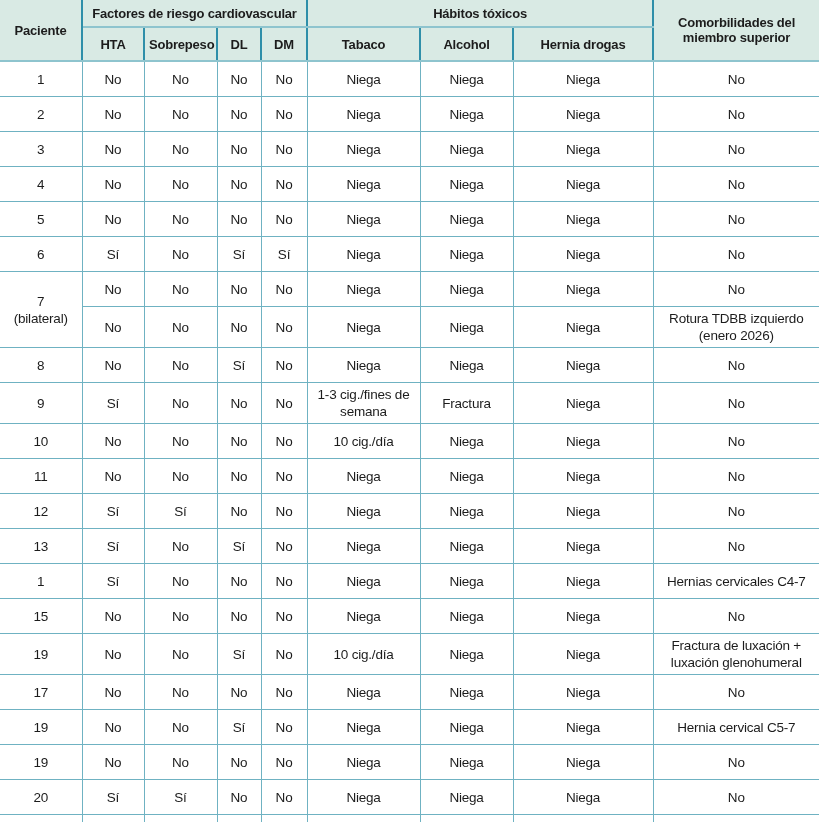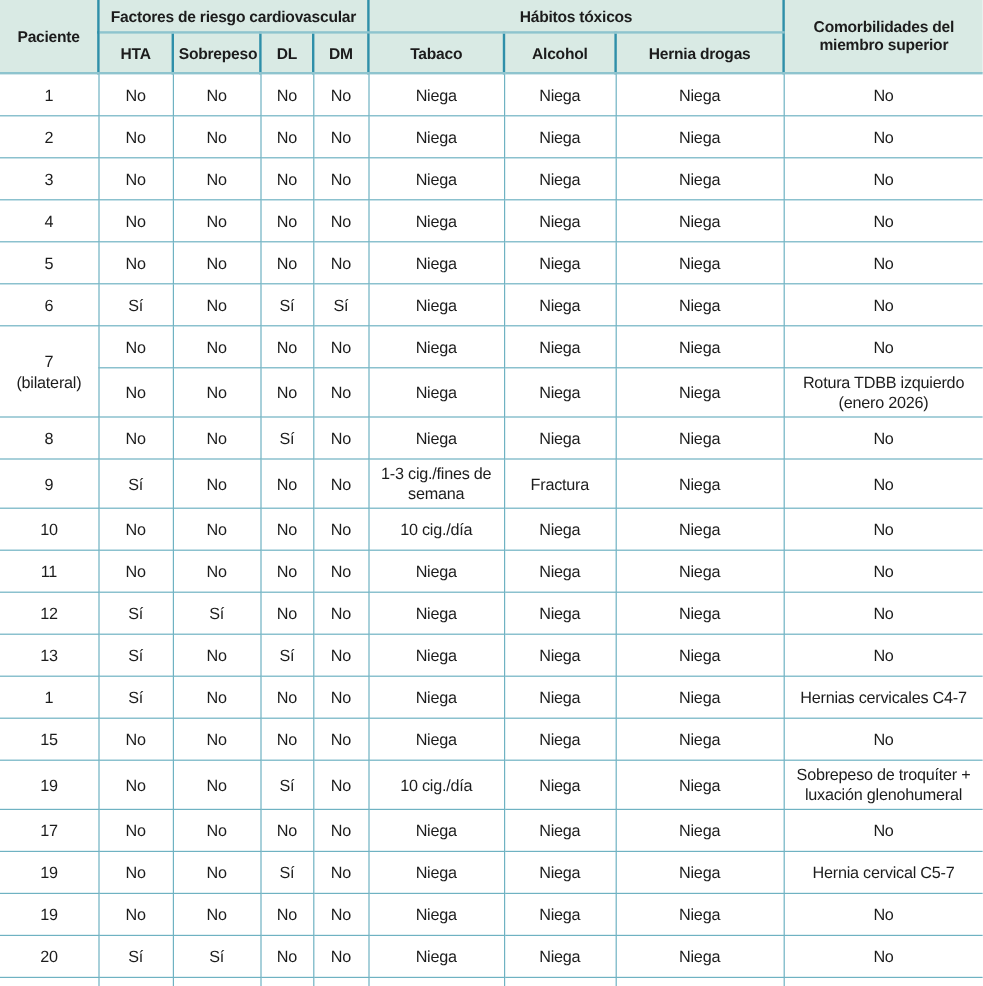--- a/index.html
+++ b/index.html
@@ -263,21 +263,21 @@
       </tr>
       <tr>
         <td rowspan="1">19</td>
         <td>No</td>
         <td>No</td>
         <td>Sí</td>
         <td>No</td>
         <td>10 cig./día</td>
         <td>Niega</td>
         <td>Niega</td>
-        <td>Sobrepeso de troquíter + luxación glenohumeral</td>
+        <td>Fractura de luxación + luxación glenohumeral</td>
       </tr>
       <tr>
         <td rowspan="1">17</td>
         <td>No</td>
         <td>No</td>
         <td>No</td>
         <td>No</td>
         <td>Niega</td>
         <td>Niega</td>
         <td>Niega</td>

